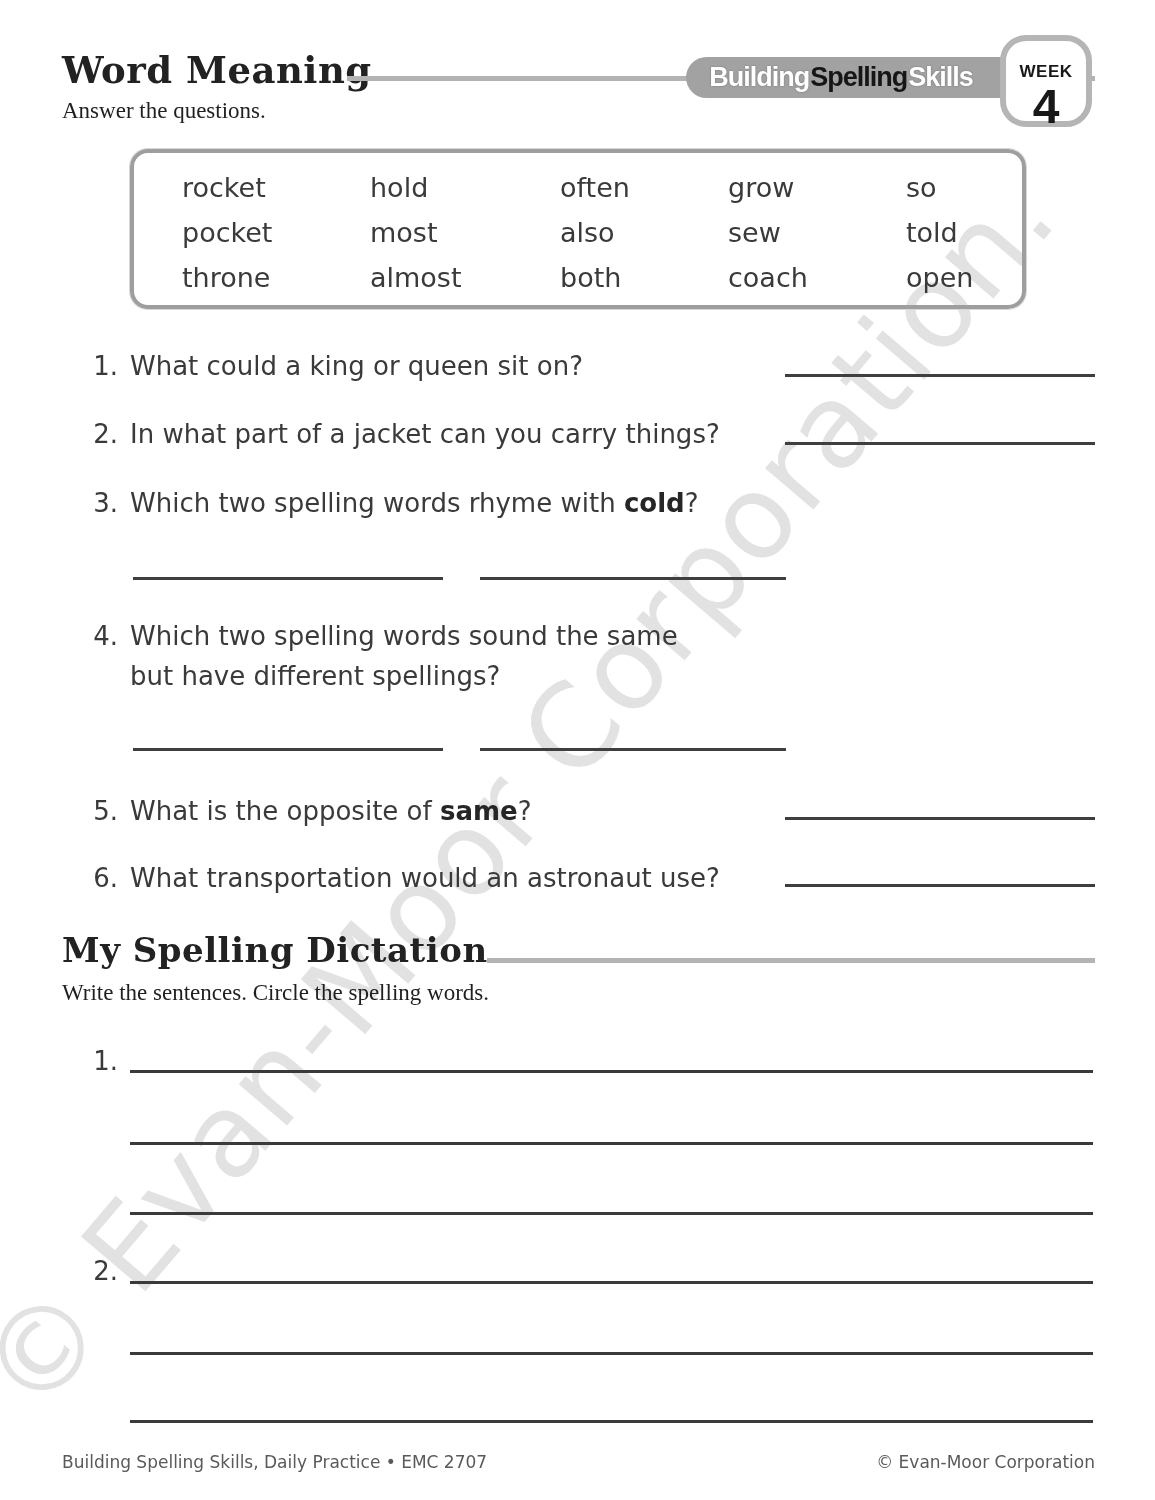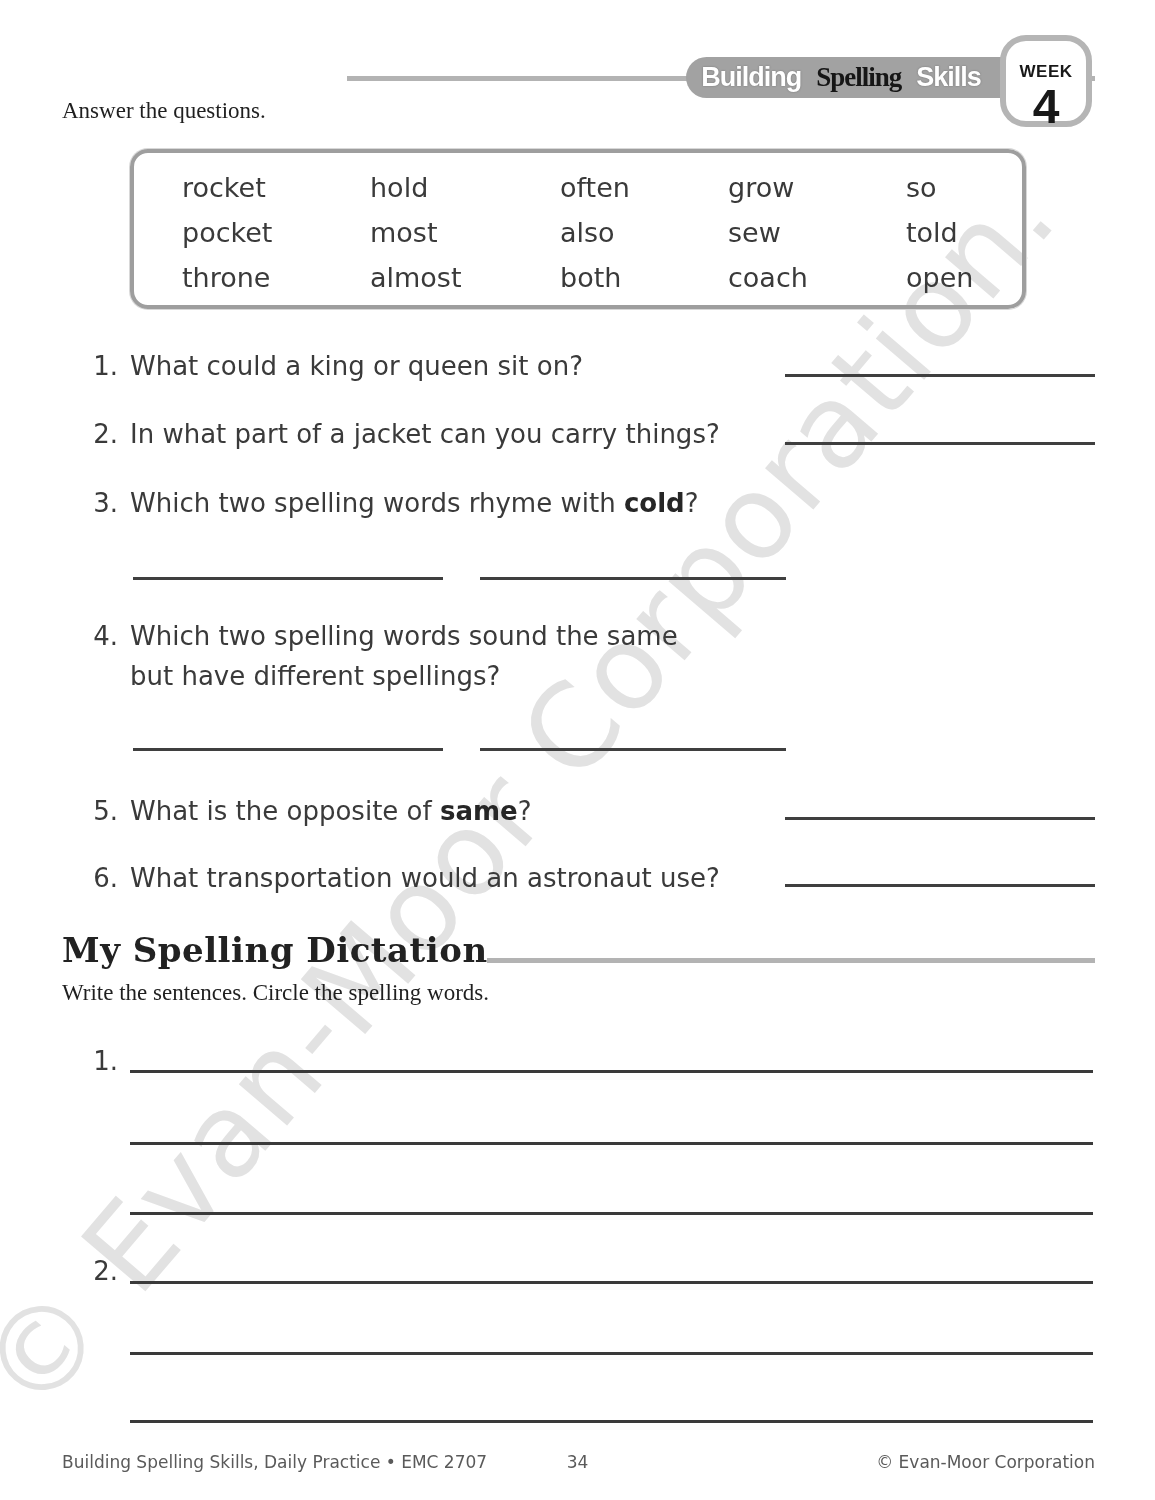--- a/index.html
+++ b/index.html
@@ -47,21 +47,21 @@
   .banner {
     position:absolute; left:686px; top:57px; width:336px; height:41px;
     background:#a2a2a2; border-radius:21px; z-index:2;
     display:flex; align-items:center; justify-content:center;
     padding-right:26px;
     font-family:"Liberation Sans", sans-serif;
     font-weight:bold; font-size:27px; letter-spacing:-1px;
     white-space:nowrap;
   }
   .banner .b-white { color:#ffffff; text-shadow:0 0 2px rgba(60,60,60,0.45); }
-  .banner .b-black { color:#161616; margin:0 15px;font-family:Liberation Serif, serif; }
+  .banner .b-black { color:#161616; margin:0 1px; }
   .week-box {
     position:absolute; left:1000px; top:35px; width:92px; height:92px;
     background:#ffffff; border:6px solid #b5b5b5; border-radius:26px;
     z-index:3;
     display:flex; flex-direction:column; align-items:center; justify-content:flex-start;
     font-family:"Liberation Sans", sans-serif;
   }
   .week-label {
     margin-top:21px;
     font-weight:900; font-size:17px; letter-spacing:0.5px; color:#181818;
@@ -143,20 +143,21 @@
 </head>
 <body>
 
 <div class="page">
 
   <div class="watermark">© Evan-Moor Corporation.</div>
 
   <div class="content">
 
     <div class="title-rule"></div>
+    <h1 class="page-title">Word Meaning</h1>
     <p class="subtitle">Answer the questions.</p>
 
     <div class="banner">
       <span class="b-white">Building</span>
       <span class="b-black">Spelling</span>
       <span class="b-white">Skills</span>
     </div>
     <div class="week-box">
       <span class="week-label">WEEK</span>
       <span class="week-num">4</span>
@@ -228,17 +229,16 @@
     <div class="dict-line" style="top:1070px"></div>
     <div class="dict-line" style="top:1142px"></div>
     <div class="dict-line" style="top:1212px"></div>
 
     <span class="dict-num" style="top:1256px">2.</span>
     <div class="dict-line" style="top:1281px"></div>
     <div class="dict-line" style="top:1352px"></div>
     <div class="dict-line" style="top:1420px"></div>
 
     <div class="footer-left">Building Spelling Skills, Daily Practice • EMC 2707</div>
-    <div class="footer-center">34</div>
     <div class="footer-right">© Evan-Moor Corporation</div>
 
   </div>
 </div>
 
 </body></html>

